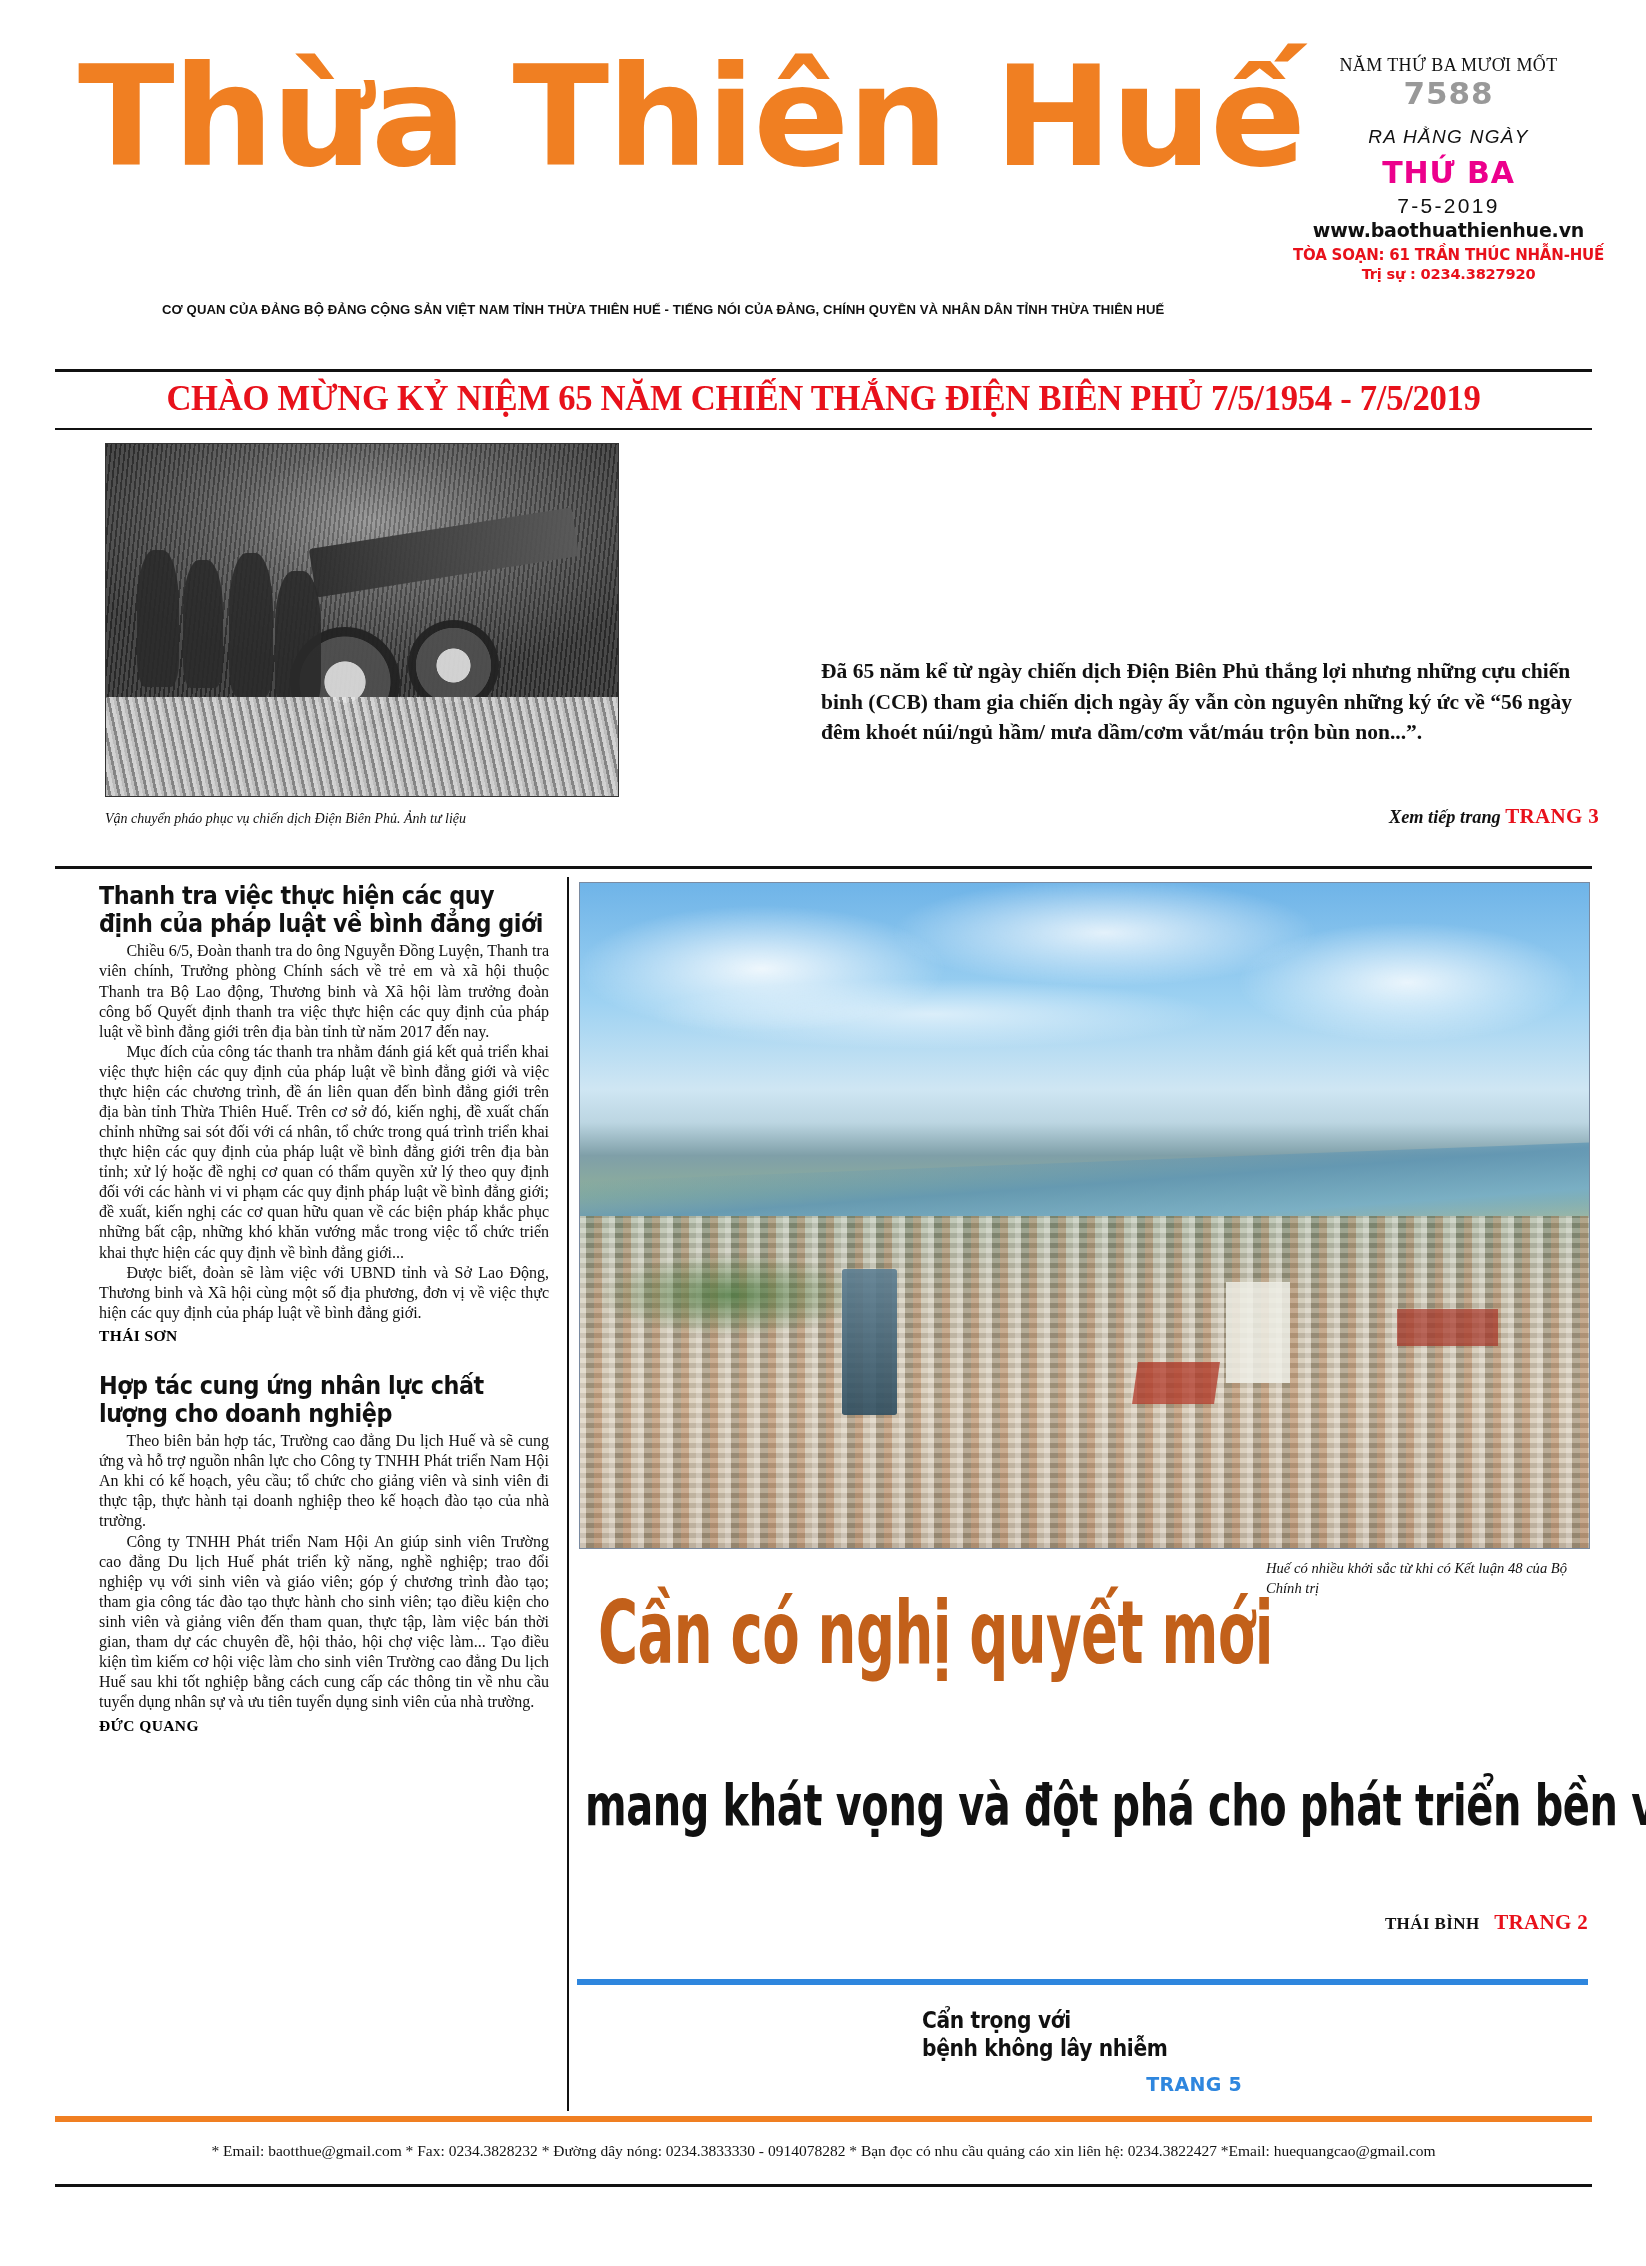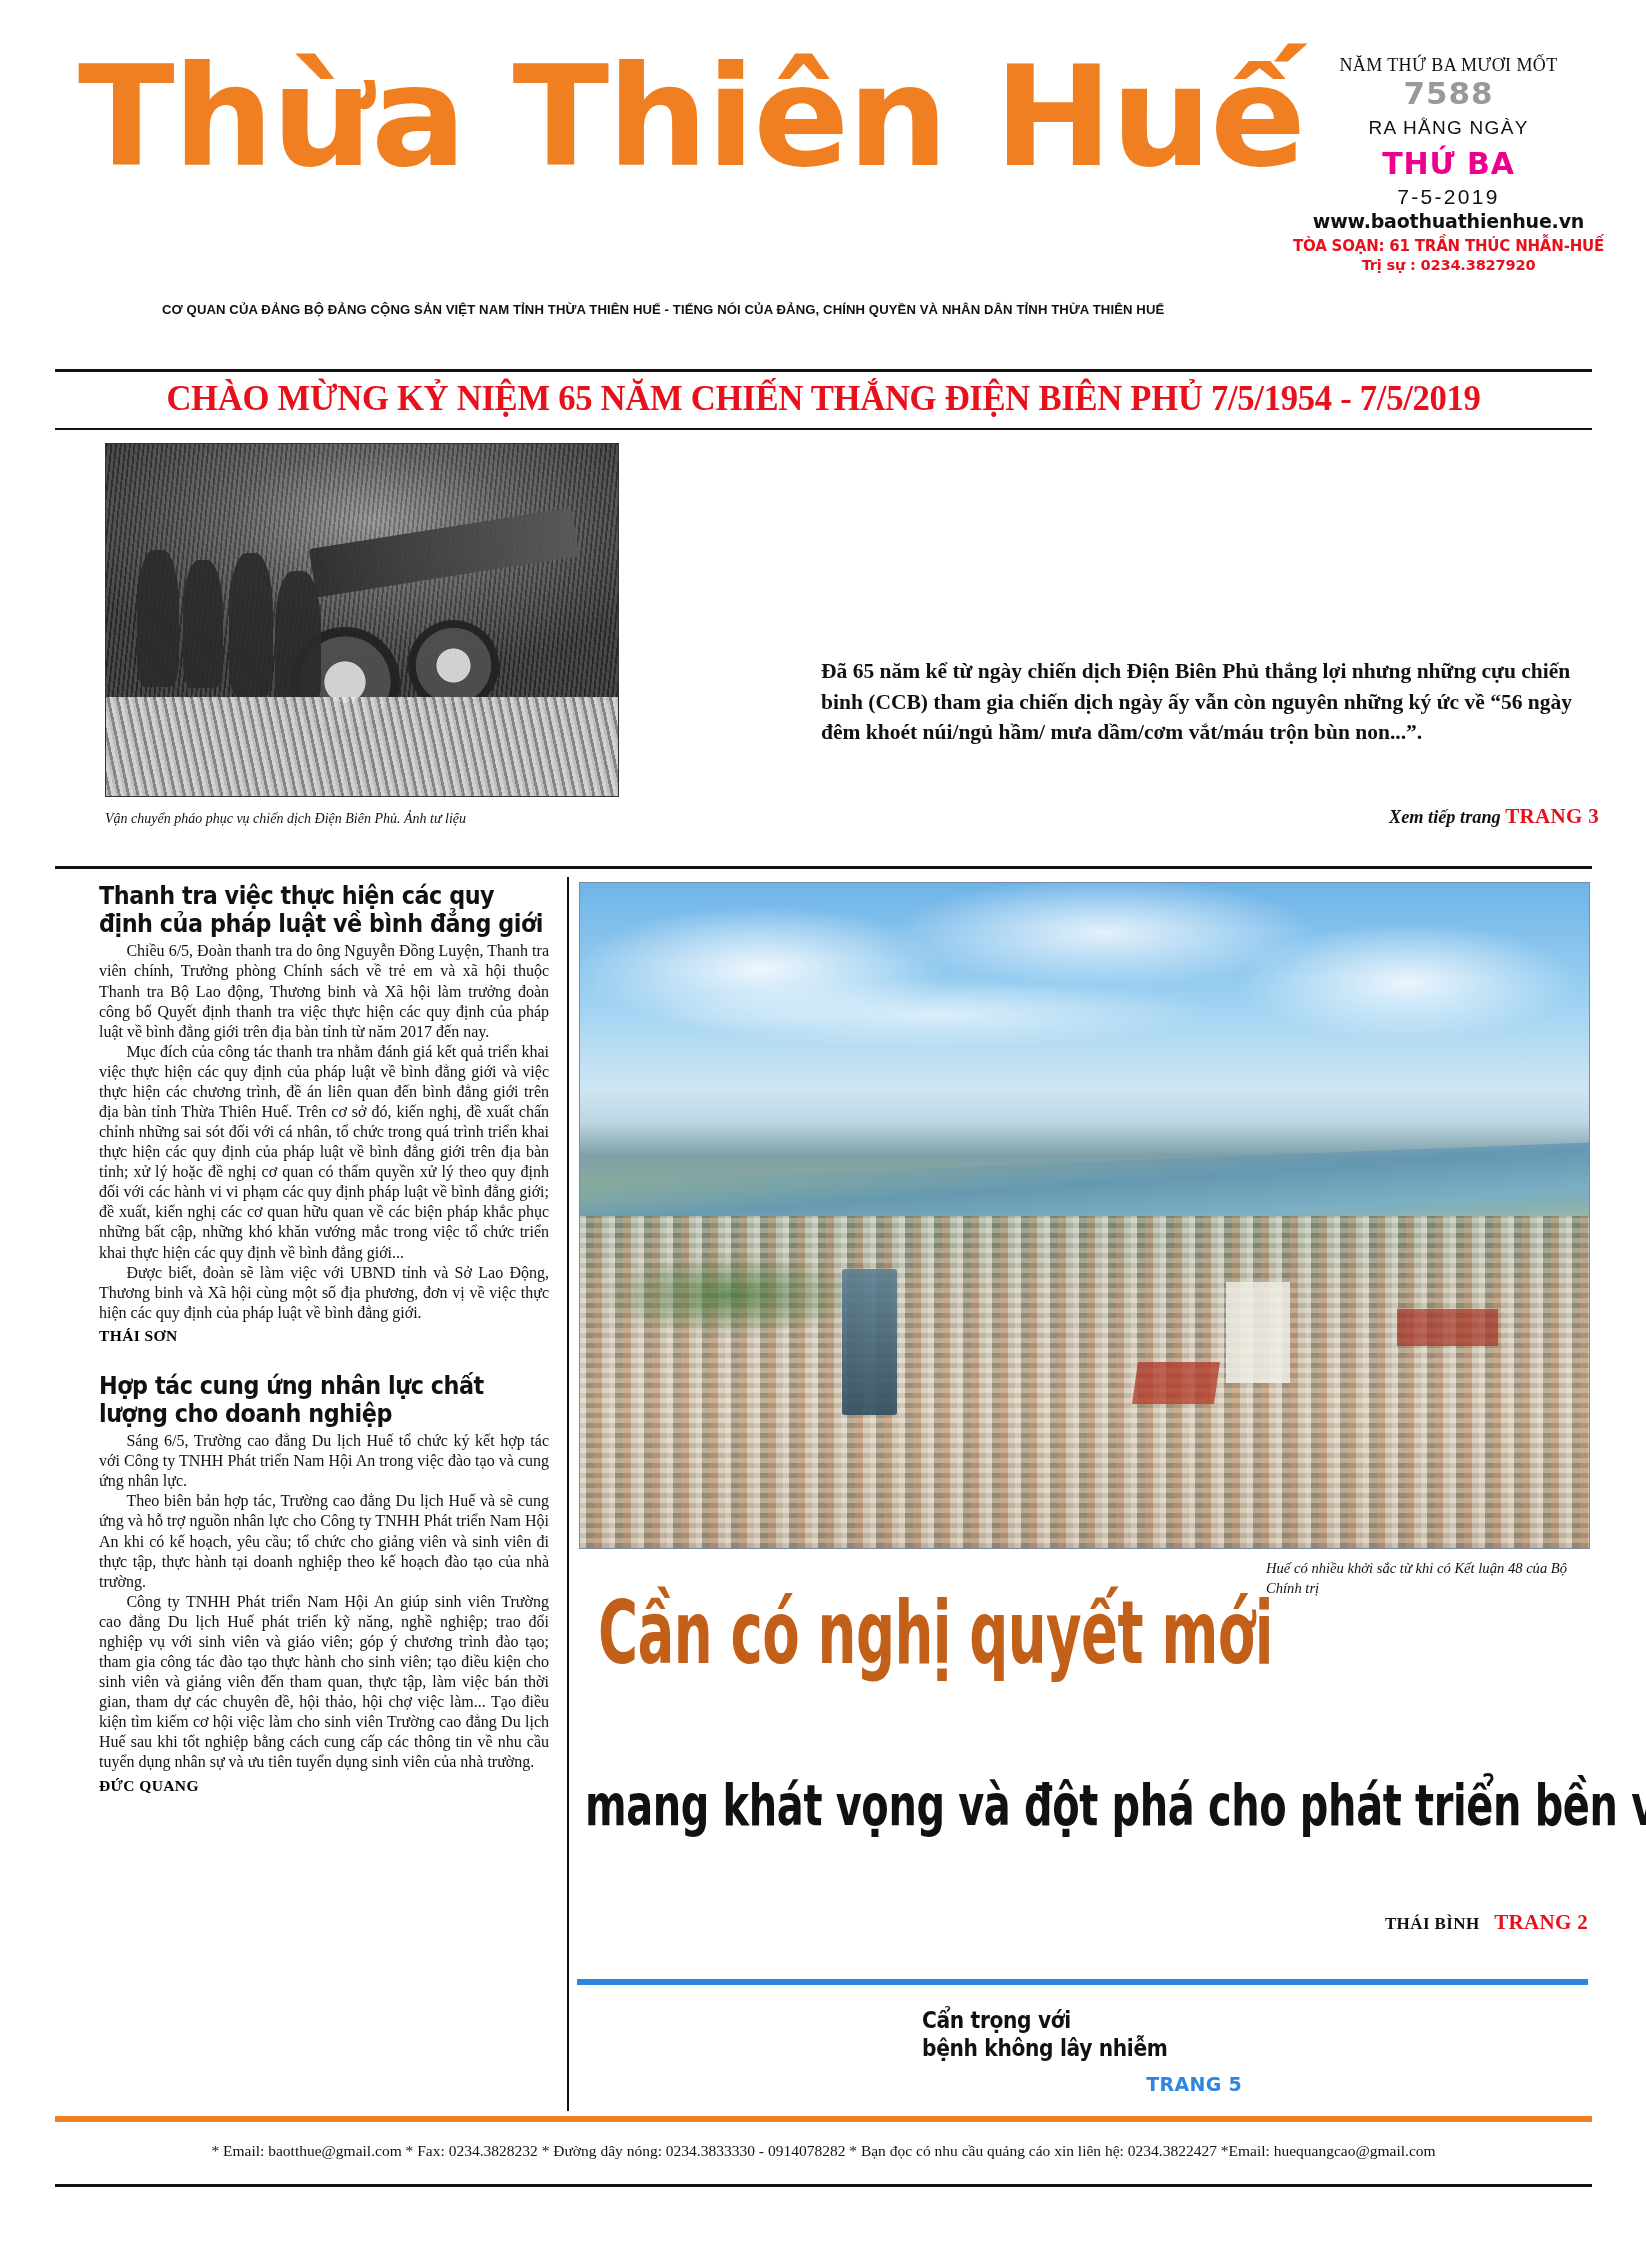--- a/index.html
+++ b/index.html
@@ -20,21 +20,21 @@
     position:absolute;left:95px;top:302px;width:1142px;
     font-family:"Liberation Sans",sans-serif;
     font-size:13.2px;font-weight:bold;color:#111;
     letter-spacing:0.1px;text-align:center;white-space:nowrap;
     transform:scaleX(0.995);transform-origin:left top;
   }
 
   .mh-right{position:absolute;left:1266px;top:55px;width:365px;text-align:center;}
   .mh-year{font-family:"Liberation Serif",serif;font-size:18px;font-weight:normal;letter-spacing:0.4px;color:#111;}
   .mh-issue{font-family:"DejaVu Sans",sans-serif;font-weight:bold;font-size:31px;color:#999999;letter-spacing:0.9px;line-height:1.05;margin-top:0.9px;}
-  .mh-daily{font-family:"Liberation Sans",sans-serif;font-size:19px;letter-spacing:1.3px;color:#111;margin-top:8px;}
+  .mh-daily{font-family:"Liberation Sans",sans-serif;font-size:19px;letter-spacing:1.3px;color:#111;margin-top:17px;font-style:italic;}
   .mh-weekday{font-family:"DejaVu Sans",sans-serif;font-weight:bold;font-size:30px;color:#EC008C;letter-spacing:0.9px;margin-top:6.4px;}
   .mh-date{font-family:"Liberation Sans",sans-serif;font-size:21px;letter-spacing:2.3px;color:#111;margin-top:3.7px;}
   .mh-web{font-family:"DejaVu Sans",sans-serif;font-weight:bold;font-size:19px;color:#111;margin-top:1.8px;letter-spacing:-0.2px;}
   .mh-office{font-family:"DejaVu Sans",sans-serif;font-weight:bold;font-size:15px;color:#E8111B;margin-top:4.6px;letter-spacing:-0.2px;}
   .mh-phone{font-family:"DejaVu Sans",sans-serif;font-weight:bold;font-size:14.6px;color:#E8111B;margin-top:0.9px;letter-spacing:-0.2px;}
 
   
   .rule{position:absolute;background:#1b1b1b;}
   .rule-top{left:55px;top:369px;width:1537px;height:2.7px;background:#111;}
   .rule-under-banner{left:55px;top:428px;width:1537px;height:1.8px;background:#111;}
@@ -248,21 +248,20 @@
         <p>Được biết, đoàn sẽ làm việc với UBND tỉnh và Sở Lao Động, Thương binh và Xã hội cùng một số địa phương, đơn vị về việc thực hiện các quy định của pháp luật về bình đẳng giới.</p>
       </div>
       <div class="byline">THÁI SƠN</div>
     </div>
 
     <div class="art-gap"></div>
 
     <div>
       <div class="art-head">Hợp tác cung ứng nhân lực chất lượng cho doanh nghiệp</div>
       <div class="art-body">
-        <p>Sáng 6/5, Trường cao đẳng Du lịch Huế tổ chức ký kết hợp tác với Công ty TNHH Phát triển Nam Hội An trong việc đào tạo và cung ứng nhân lực.</p>
         <p>Theo biên bản hợp tác, Trường cao đẳng Du lịch Huế và sẽ cung ứng và hỗ trợ nguồn nhân lực cho Công ty TNHH Phát triển Nam Hội An khi có kế hoạch, yêu cầu; tổ chức cho giảng viên và sinh viên đi thực tập, thực hành tại doanh nghiệp theo kế hoạch đào tạo của nhà trường.</p>
         <p>Công ty TNHH Phát triển Nam Hội An giúp sinh viên Trường cao đẳng Du lịch Huế phát triển kỹ năng, nghề nghiệp; trao đổi nghiệp vụ với sinh viên và giáo viên; góp ý chương trình đào tạo; tham gia công tác đào tạo thực hành cho sinh viên; tạo điều kiện cho sinh viên và giảng viên đến tham quan, thực tập, làm việc bán thời gian, tham dự các chuyên đề, hội thảo, hội chợ việc làm... Tạo điều kiện tìm kiếm cơ hội việc làm cho sinh viên Trường cao đẳng Du lịch Huế sau khi tốt nghiệp bằng cách cung cấp các thông tin về nhu cầu tuyển dụng nhân sự và ưu tiên tuyển dụng sinh viên của nhà trường.</p>
       </div>
       <div class="byline">ĐỨC QUANG</div>
     </div>
 
   </div>
 
   <div class="city-photo">
     <div class="cityphoto"></div>

